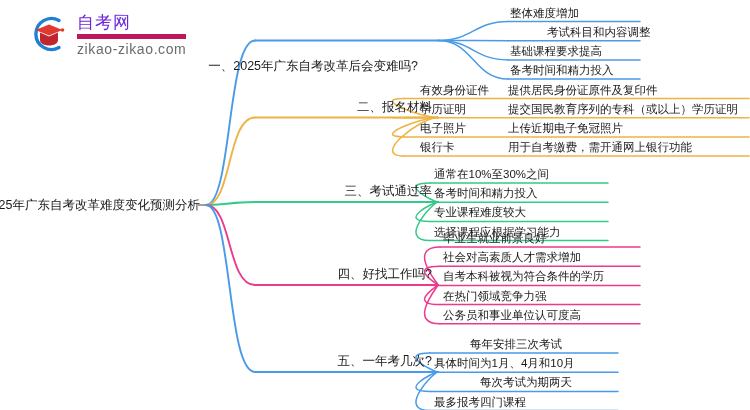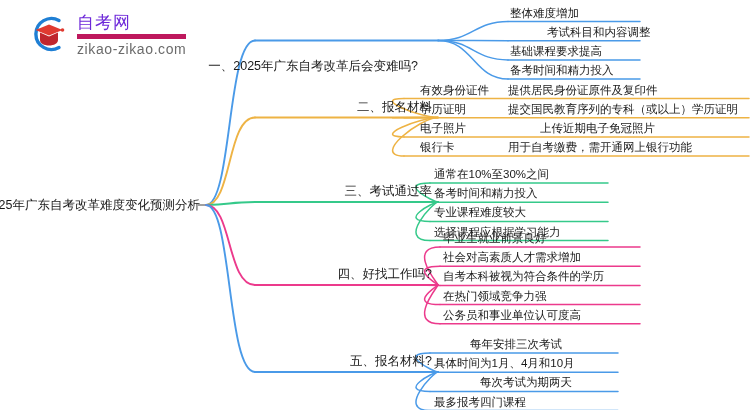--- a/index.html
+++ b/index.html
@@ -163,32 +163,32 @@
     <div class="node-label leaf-label" style="left: 510px; top: 7.5px;">整体难度增加</div>
     <div class="node-label leaf-label" style="left: 528px; top: 26.7px; margin-left: 19px;">考试科目和内容调整</div>
     <div class="node-label leaf-label" style="left: 510px; top: 45.9px;">基础课程要求提高</div>
     <div class="node-label leaf-label" style="left: 510px; top: 65.1px;">备考时间和精力投入</div>
     <div class="node-label branch-label" style="left: auto; top: 100.5px; right: 318px;">二、报名材料</div>
     <div class="node-label leaf-label" style="left: 420px; top: 84.5px;">有效身份证件</div>
     <div class="node-label sub-label" style="left: 508px; top: 84.5px;">提供居民身份证原件及复印件</div>
     <div class="node-label leaf-label" style="left: 420px; top: 103.7px;">学历证明</div>
     <div class="node-label sub-label" style="left: 508px; top: 103.7px;">提交国民教育序列的专科（或以上）学历证明</div>
     <div class="node-label leaf-label" style="left: 420px; top: 122.9px;">电子照片</div>
-    <div class="node-label sub-label" style="left: 508px; top: 122.9px; margin-left: 32px;">上传近期电子免冠照片</div>
+    <div class="node-label sub-label" style="left: 508px; top: 122.9px;">上传近期电子免冠照片</div>
     <div class="node-label leaf-label" style="left: 420px; top: 142.1px;">银行卡</div>
     <div class="node-label sub-label" style="left: 508px; top: 142.1px;">用于自考缴费，需开通网上银行功能</div>
     <div class="node-label branch-label" style="left: auto; top: 185px; right: 318px;">三、考试通过率</div>
     <div class="node-label leaf-label" style="left: 434px; top: 169px;">通常在10%至30%之间</div>
     <div class="node-label leaf-label" style="left: 434px; top: 188.2px;">备考时间和精力投入</div>
     <div class="node-label leaf-label" style="left: 434px; top: 207.4px;">专业课程难度较大</div>
     <div class="node-label leaf-label" style="left: 434px; top: 226.6px; font-family: Liberation Mono, monospace;">选择课程应根据学习能力</div>
     <div class="node-label branch-label" style="left: auto; top: 268px; right: 318px;">四、好找工作吗?</div>
     <div class="node-label leaf-label" style="left: 443px; top: 233px;">毕业生就业前景良好</div>
     <div class="node-label leaf-label" style="left: 443px; top: 252.2px;">社会对高素质人才需求增加</div>
     <div class="node-label leaf-label" style="left: 443px; top: 271.4px;">自考本科被视为符合条件的学历</div>
     <div class="node-label leaf-label" style="left: 443px; top: 290.6px;">在热门领域竞争力强</div>
     <div class="node-label leaf-label" style="left: 443px; top: 309.8px;">公务员和事业单位认可度高</div>
-    <div class="node-label branch-label" style="left: auto; top: 355px; right: 318px;">五、报名材料?</div>
+    <div class="node-label branch-label" style="left: auto; top: 355px; right: 318px;">五、一年考几次?</div>
     <div class="node-label leaf-label" style="left: 434px; top: 339px; margin-left: 36px;">每年安排三次考试</div>
     <div class="node-label leaf-label" style="left: 434px; top: 358.2px;">具体时间为1月、4月和10月</div>
     <div class="node-label leaf-label" style="left: 434px; top: 377.4px; margin-left: 46px;">每次考试为期两天</div>
     <div class="node-label leaf-label" style="left: 434px; top: 396.6px;">最多报考四门课程</div>
   </div>
 
 </body></html>

